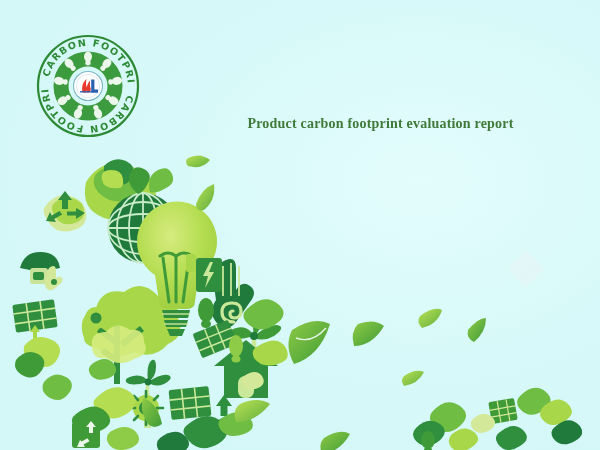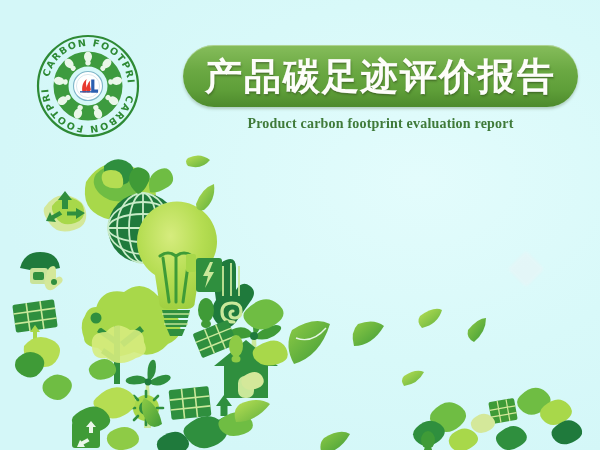--- a/index.html
+++ b/index.html
@@ -143,23 +143,20 @@
 
           <path d="M46.5,58.5 C45.4,52.6 47.0,47.8 50.6,45.0 C49.6,48.4 49.9,51.6 51.2,54.4 L49.9,58.5 Z" fill="#e8392f"></path>
           <path d="M50.4,58.5 C50.2,53.2 51.4,49.4 54.2,46.6 C53.6,49.8 53.9,52.8 54.9,55.2 L53.6,58.5 Z" fill="#e8392f"></path>
 
           <path d="M55.2,45.4 L58.4,45.4 L58.4,55.6 L62.0,55.6 L62.0,58.5 L55.2,58.5 Z" fill="#2a5fb0"></path>
           <path d="M44.0,57.0 L62.0,57.0 L62.0,58.6 L44.0,58.6 Z" fill="#2a5fb0" opacity=".85"></path>
         </g>
       </svg>
     </div>
 
-    <div id="title-banner">
-      <span id="title-text">产品碳足迹评价报告</span>
-    </div>
 
     <div id="subtitle">Product carbon footprint evaluation report</div>
   </div>
 
   <div id="watermark"></div>
 
   <div id="artwork">
     <svg viewBox="0 0 600 300" xmlns="http://www.w3.org/2000/svg">
       <defs>
         <radialGradient id="bulbGrad" cx="42%" cy="32%" r="72%">

